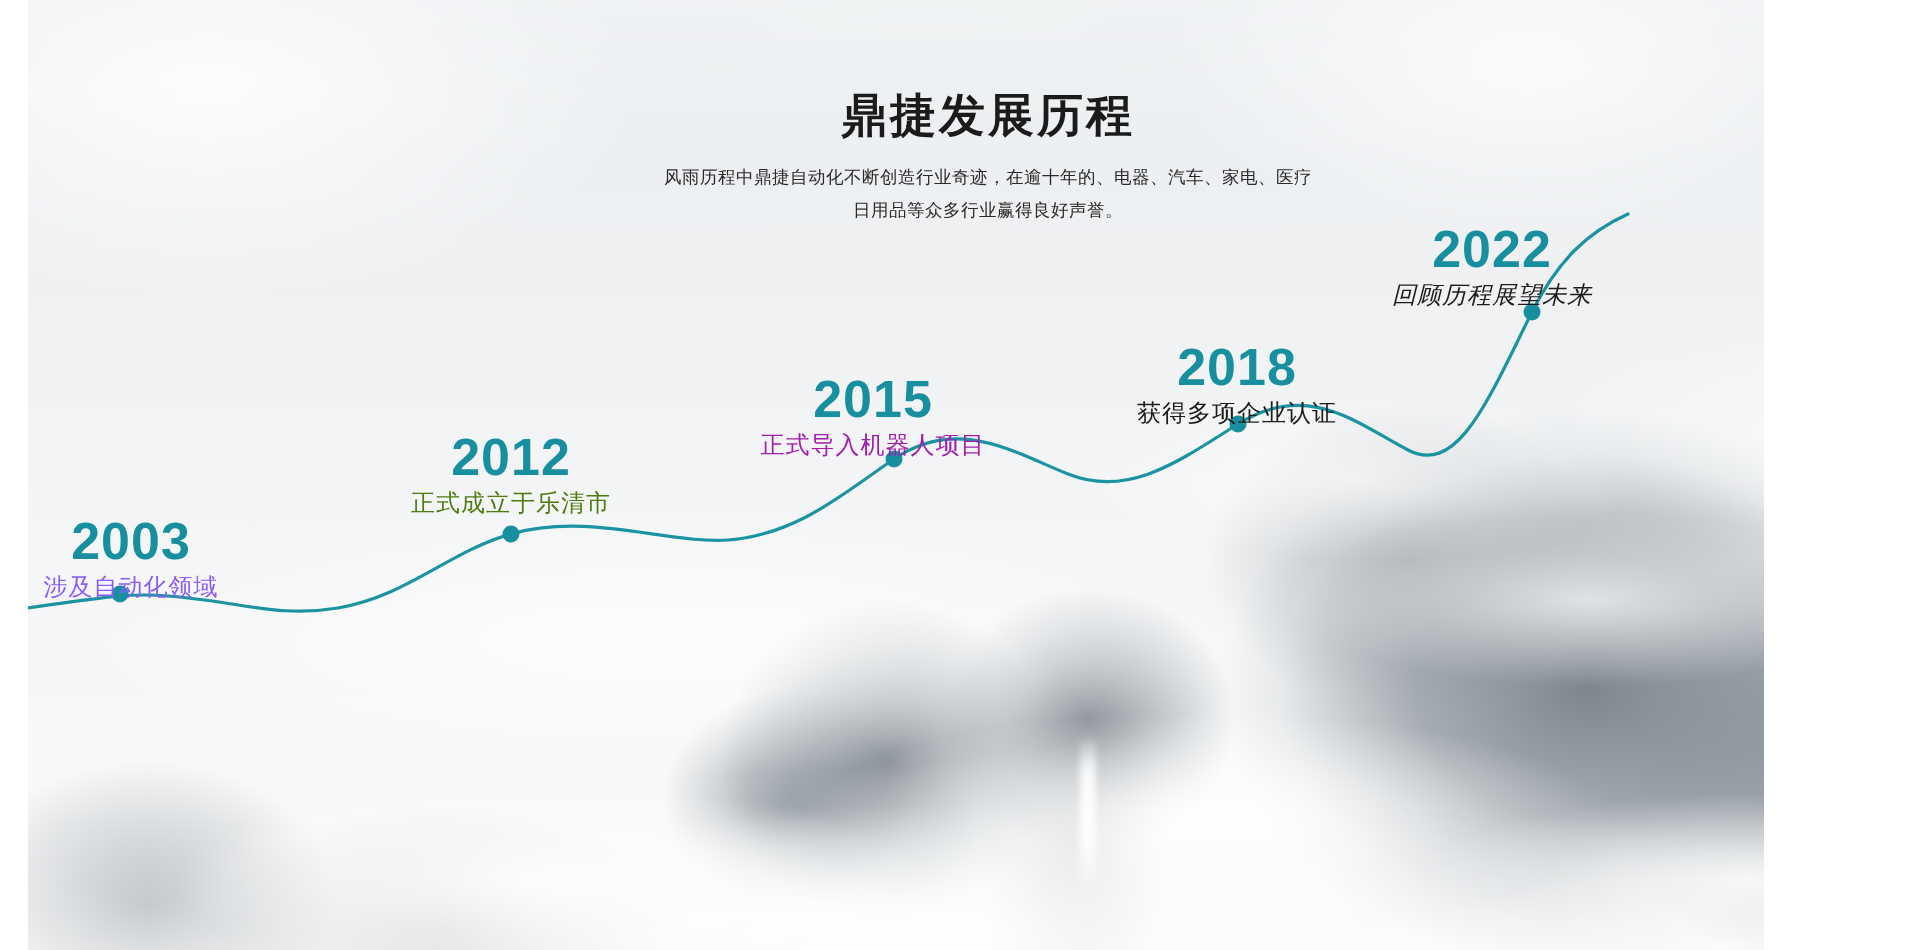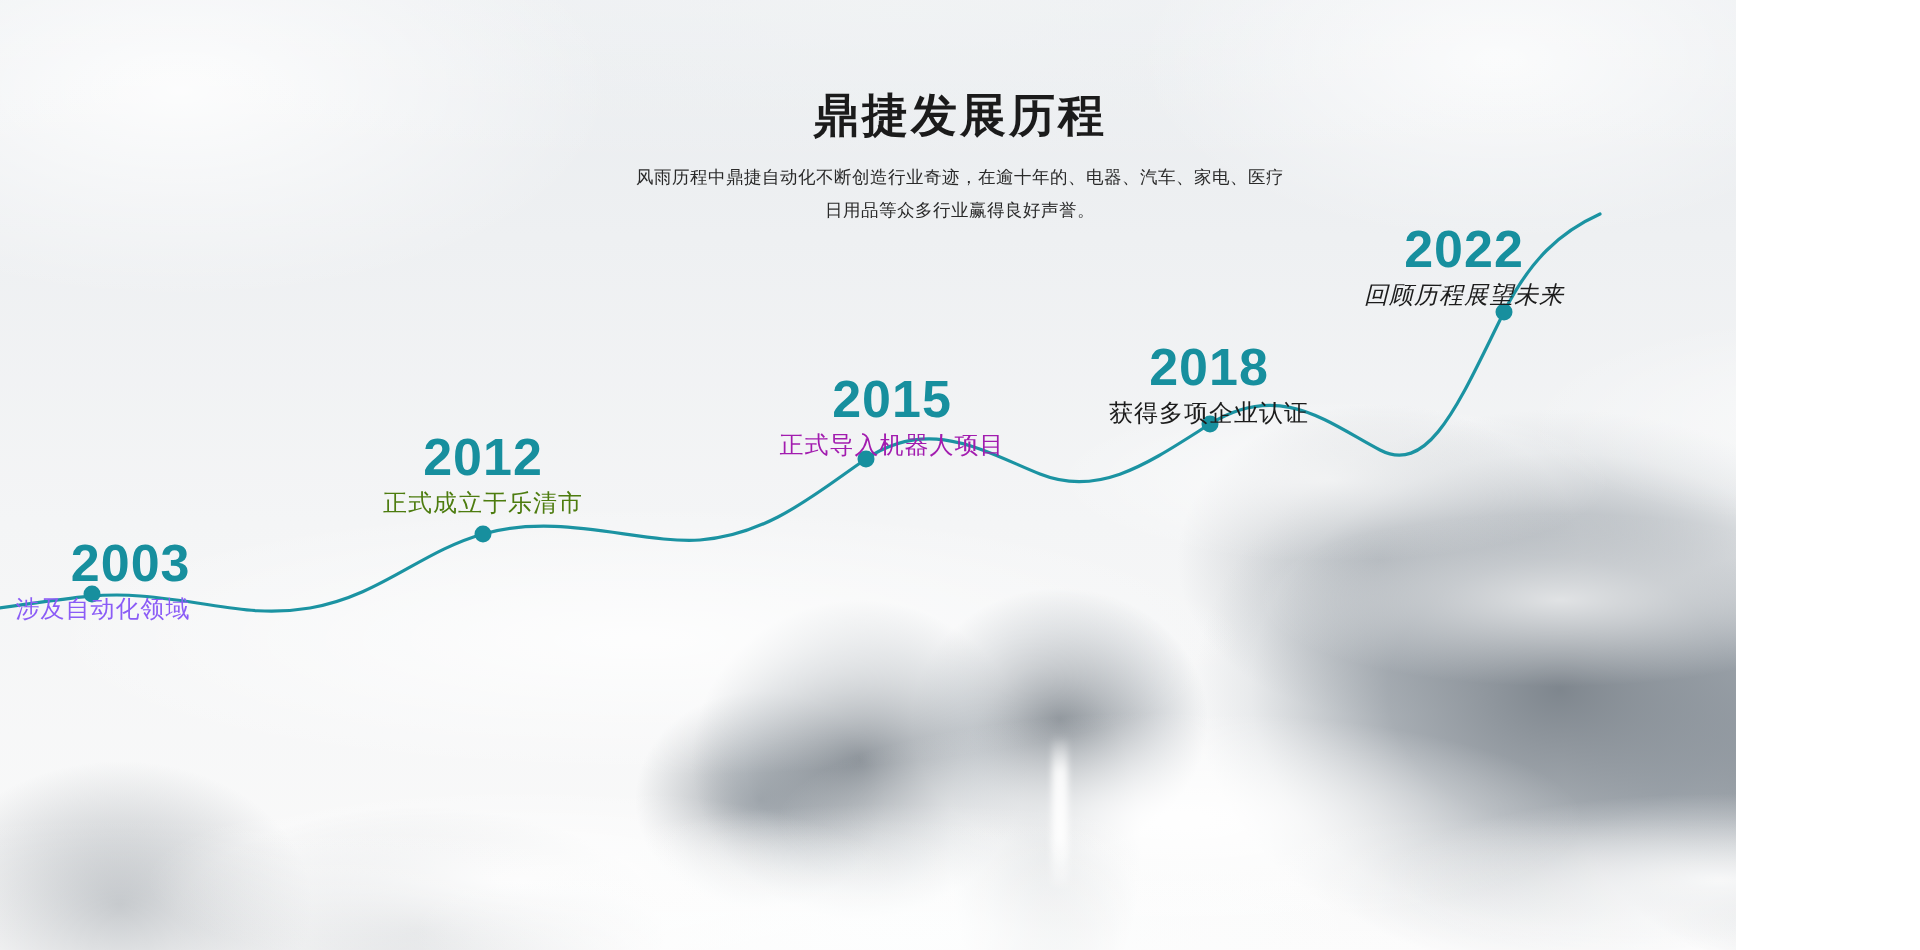--- a/index.html
+++ b/index.html
@@ -6,20 +6,21 @@
   html, body {
     width:1920px; height:950px;
     overflow:hidden;
     font-family:"Liberation Sans","DejaVu Sans",sans-serif;
   }
   #stage {
     position:relative;
     width:1736px; height:950px;
     background:#f2f4f5;
     overflow:hidden;
+    margin-left:28px;
   }
   
   .bg-layer { position:absolute; inset:0; }
 
   #sky {
     background:
       linear-gradient(180deg,#e9ecef 0%, #eef0f2 25%, #f4f5f6 55%, #fafafa 100%),
       linear-gradient(100deg,#c9ced3 0%, #dfe3e6 18%, #eef0f1 40%, #f7f8f8 65%, #eceff1 100%);
   }
   #cloudtop {
@@ -145,29 +146,29 @@
     <g id="dots">
         <circle cx="92" cy="594" r="8.5" fill="#178f9e"></circle>
         <circle cx="483" cy="534" r="8.5" fill="#178f9e"></circle>
         <circle cx="866" cy="459" r="8.5" fill="#178f9e"></circle>
         <circle cx="1210" cy="424" r="8.5" fill="#178f9e"></circle>
         <circle cx="1504" cy="312" r="8.5" fill="#178f9e"></circle>
       </g>
   </svg>
 
   <div id="milestones">
-      <div class="milestone" style="left: 103px; top: 536px; text-align: right;">
+      <div class="milestone" style="left: 103px; top: 514px;">
         <div class="m-year" style="color: rgb(23, 143, 158);">2003</div>
         <div class="m-label" style="color: #8b5cf6;">涉及自动化领域</div>
       </div>
       <div class="milestone" style="left: 483px; top: 430px;">
         <div class="m-year" style="color: rgb(23, 143, 158);">2012</div>
         <div class="m-label" style="color: #4d7c0f;">正式成立于乐清市</div>
       </div>
-      <div class="milestone" style="left: 892px; top: 372px;">
+      <div class="milestone" style="left: 845px; top: 372px;">
         <div class="m-year" style="color: rgb(23, 143, 158);">2015</div>
         <div class="m-label" style="color: #a21caf;">正式导入机器人项目</div>
       </div>
       <div class="milestone" style="left: 1209px; top: 340px;">
         <div class="m-year" style="color: rgb(23, 143, 158);">2018</div>
         <div class="m-label" style="color: rgb(28, 28, 28);">获得多项企业认证</div>
       </div>
       <div class="milestone" style="left: 1464px; top: 222px;">
         <div class="m-year" style="color: rgb(23, 143, 158);">2022</div>
         <div class="m-label" style="color: rgb(28, 28, 28); font-style: italic;">回顾历程展望未来</div>

